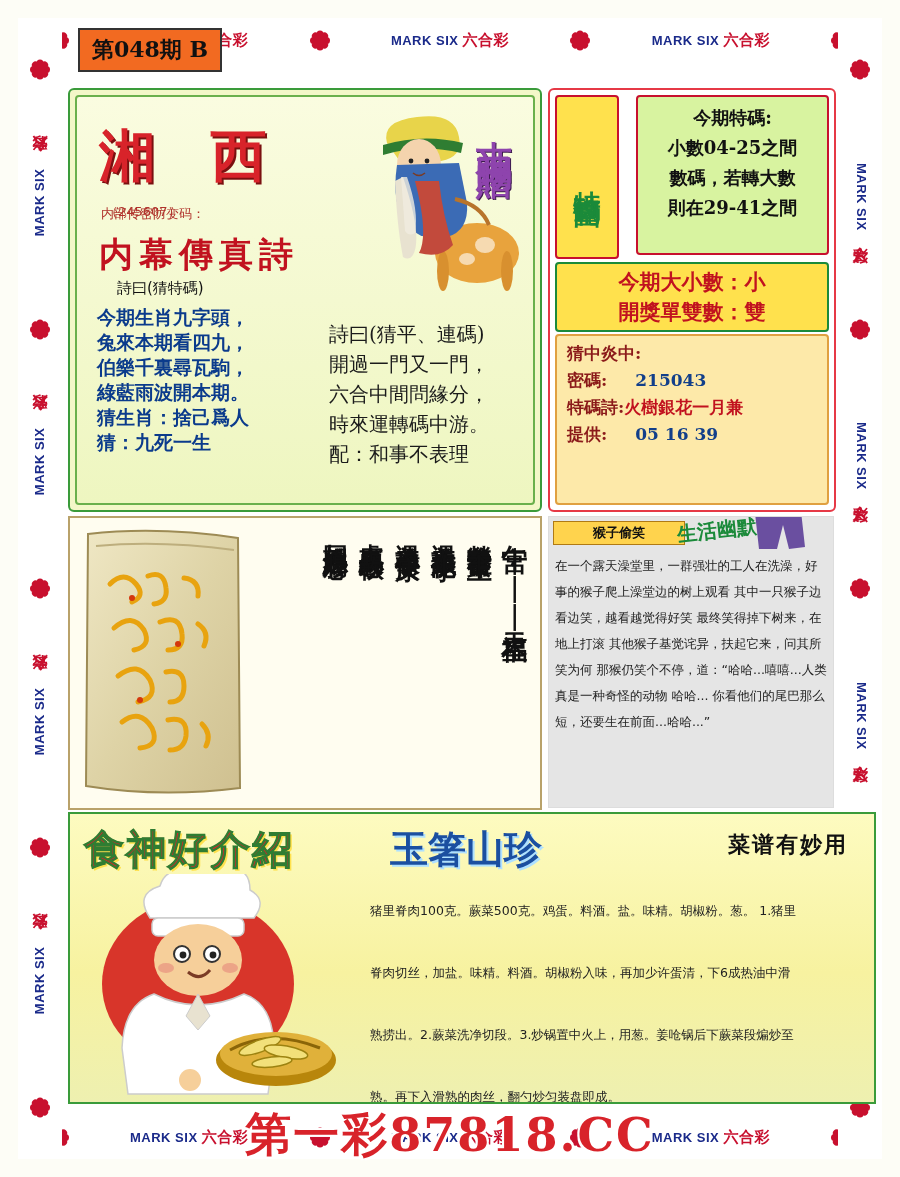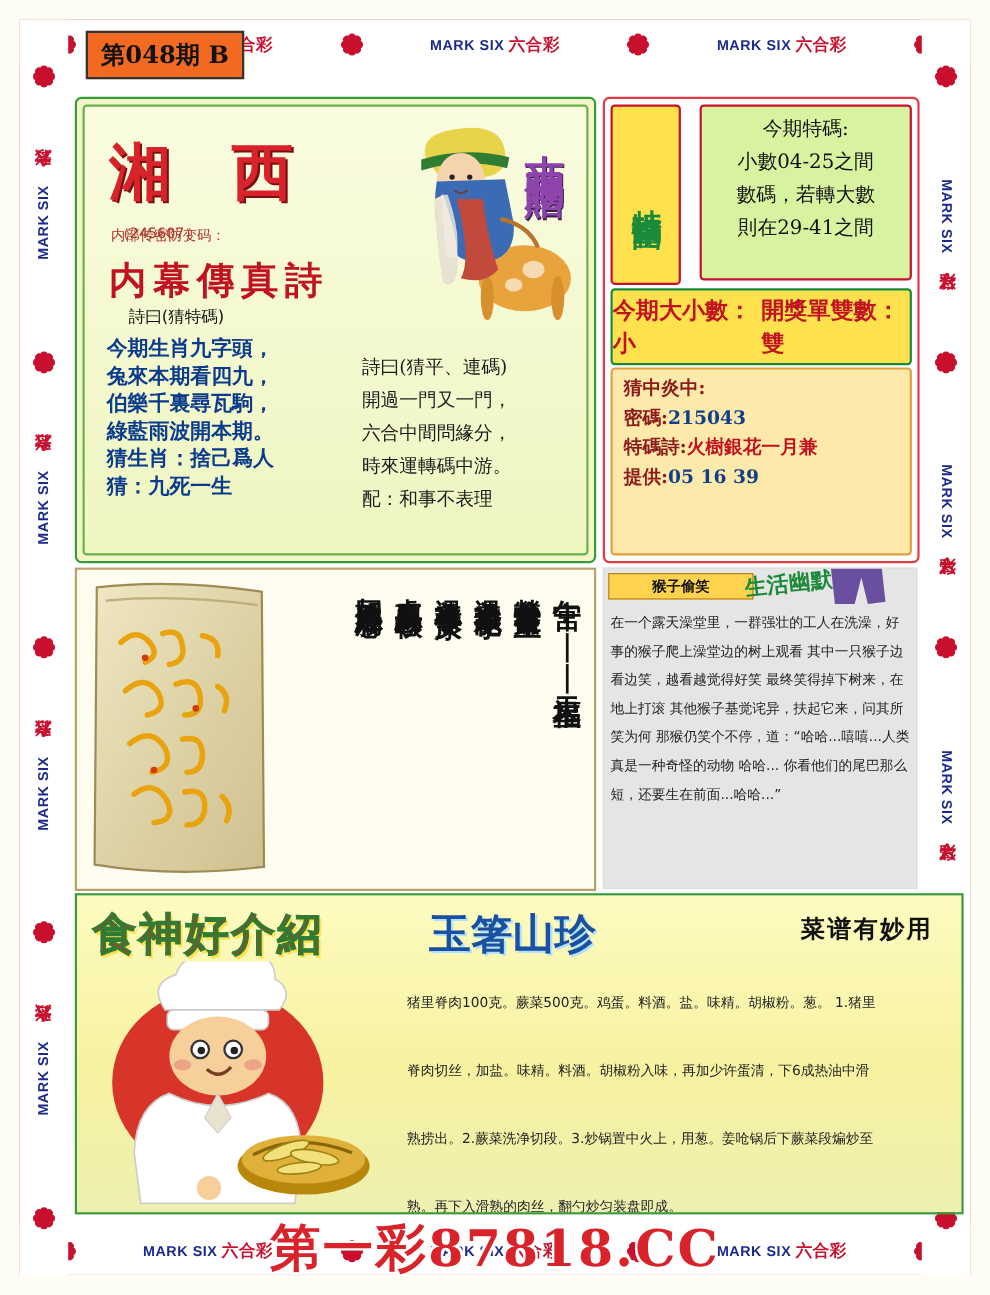--- a/index.html
+++ b/index.html
@@ -103,21 +103,21 @@
   .shiyue{
     position:absolute;left:40px;top:182px;font-size:15px;color:#111;
   }
   .poem-left{
     position:absolute;left:20px;top:208px;width:230px;
     font-size:19px;line-height:25px;font-weight:bold;color:#0b3b8c;
     font-family:"DejaVu Serif","Liberation Serif",serif;
   }
   .poem-right{
     position:absolute;left:252px;top:222px;width:210px;
-    font-size:17px;line-height:30px;color:#1b1b1b;
+    font-size:20px;line-height:30px;color:#1b1b1b;
     font-family:"DejaVu Serif","Liberation Serif",serif;
   }
   .jishen{
     position:absolute;right:14px;top:14px;
     font-size:36px;font-weight:bold;color:#8e44ad;
     font-family:"DejaVu Serif","Liberation Serif",serif;
     writing-mode:vertical-rl;letter-spacing:8px;
     text-shadow:1px 1px 0 #3d1c4e;
   }
   
@@ -134,38 +134,38 @@
     display:flex;align-items:center;justify-content:center;
   }
   .tema-box span{
     writing-mode:vertical-rl;font-size:27px;font-weight:bold;color:#1b8a3a;
     font-family:"DejaVu Serif","Liberation Serif",serif;letter-spacing:4px;
   }
   .tema-text{
     position:absolute;left:86px;top:5px;right:5px;height:160px;
     background:#d8f3a0;border:2px solid #c8102e;border-radius:4px;
     padding:6px 8px;box-sizing:border-box;
-    font-size:18px;line-height:30px;color:#111;font-weight:normal;
+    font-size:18px;line-height:30px;color:#111;font-weight:bold;
     font-family:"DejaVu Serif","Liberation Serif",serif;text-align:center;
   }
   .daxiao{
     position:absolute;left:5px;top:172px;right:5px;height:66px;
     background:#ffe14d;border:2px solid #1b8a3a;border-radius:4px;
-    display:flex;flex-direction:row;justify-content:center;align-items:center;
+    display:flex;flex-direction:column;justify-content:center;align-items:center;
     color:#c1121f;font-weight:bold;font-size:21px;line-height:30px;
     font-family:"DejaVu Serif","Liberation Serif",serif;
   }
   .caizhong{
     position:absolute;left:5px;top:244px;right:5px;bottom:5px;
     background:#fde9a9;border:2px solid #e0a040;border-radius:4px;
     padding:4px 10px;box-sizing:border-box;
     font-size:17px;line-height:27px;color:#8b1a1a;font-weight:bold;
     font-family:"DejaVu Serif","Liberation Serif",serif;
   }
-  .caizhong .v{color:#123f8a;}
+  .caizhong .v{color:#123f8a;margin-left:28px;}
   .caizhong .r{color:#c1121f;}
   .sax-man{position:absolute;right:4px;bottom:2px;width:110px;height:130px;}
 
   
   .panel-mid{
     position:absolute;left:0;top:428px;width:470px;height:290px;
     background:#fffdf0;border:2px solid #b9a26a;overflow:hidden;
   }
   .tablet{
     position:absolute;left:4px;top:6px;width:180px;height:272px;

